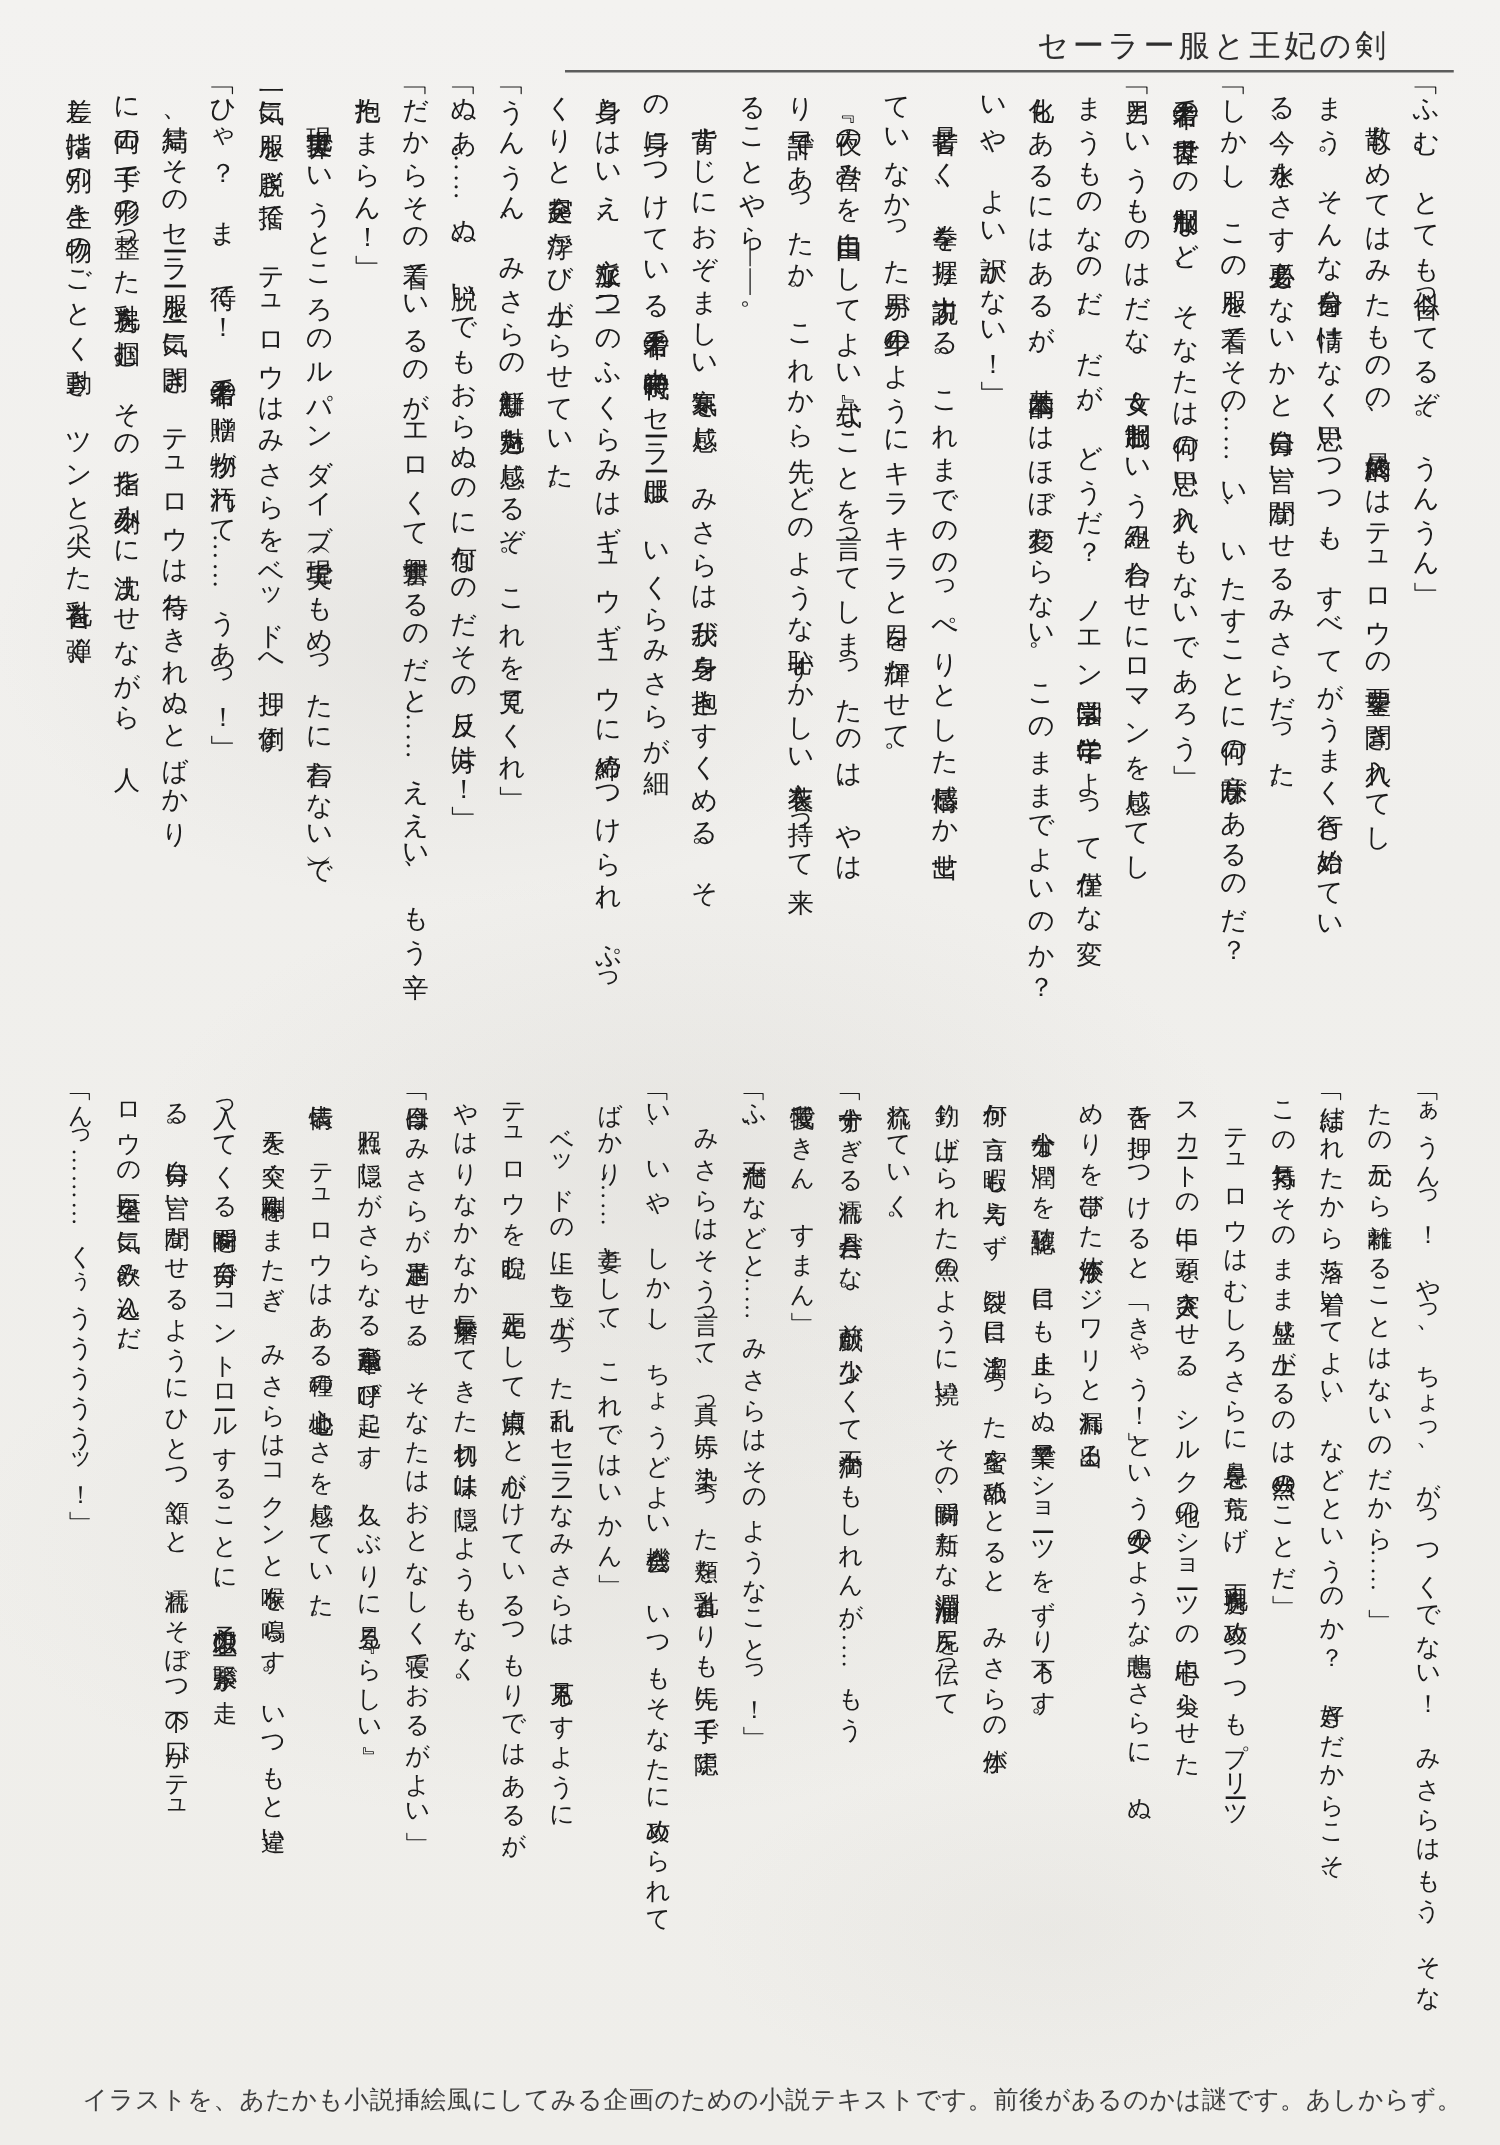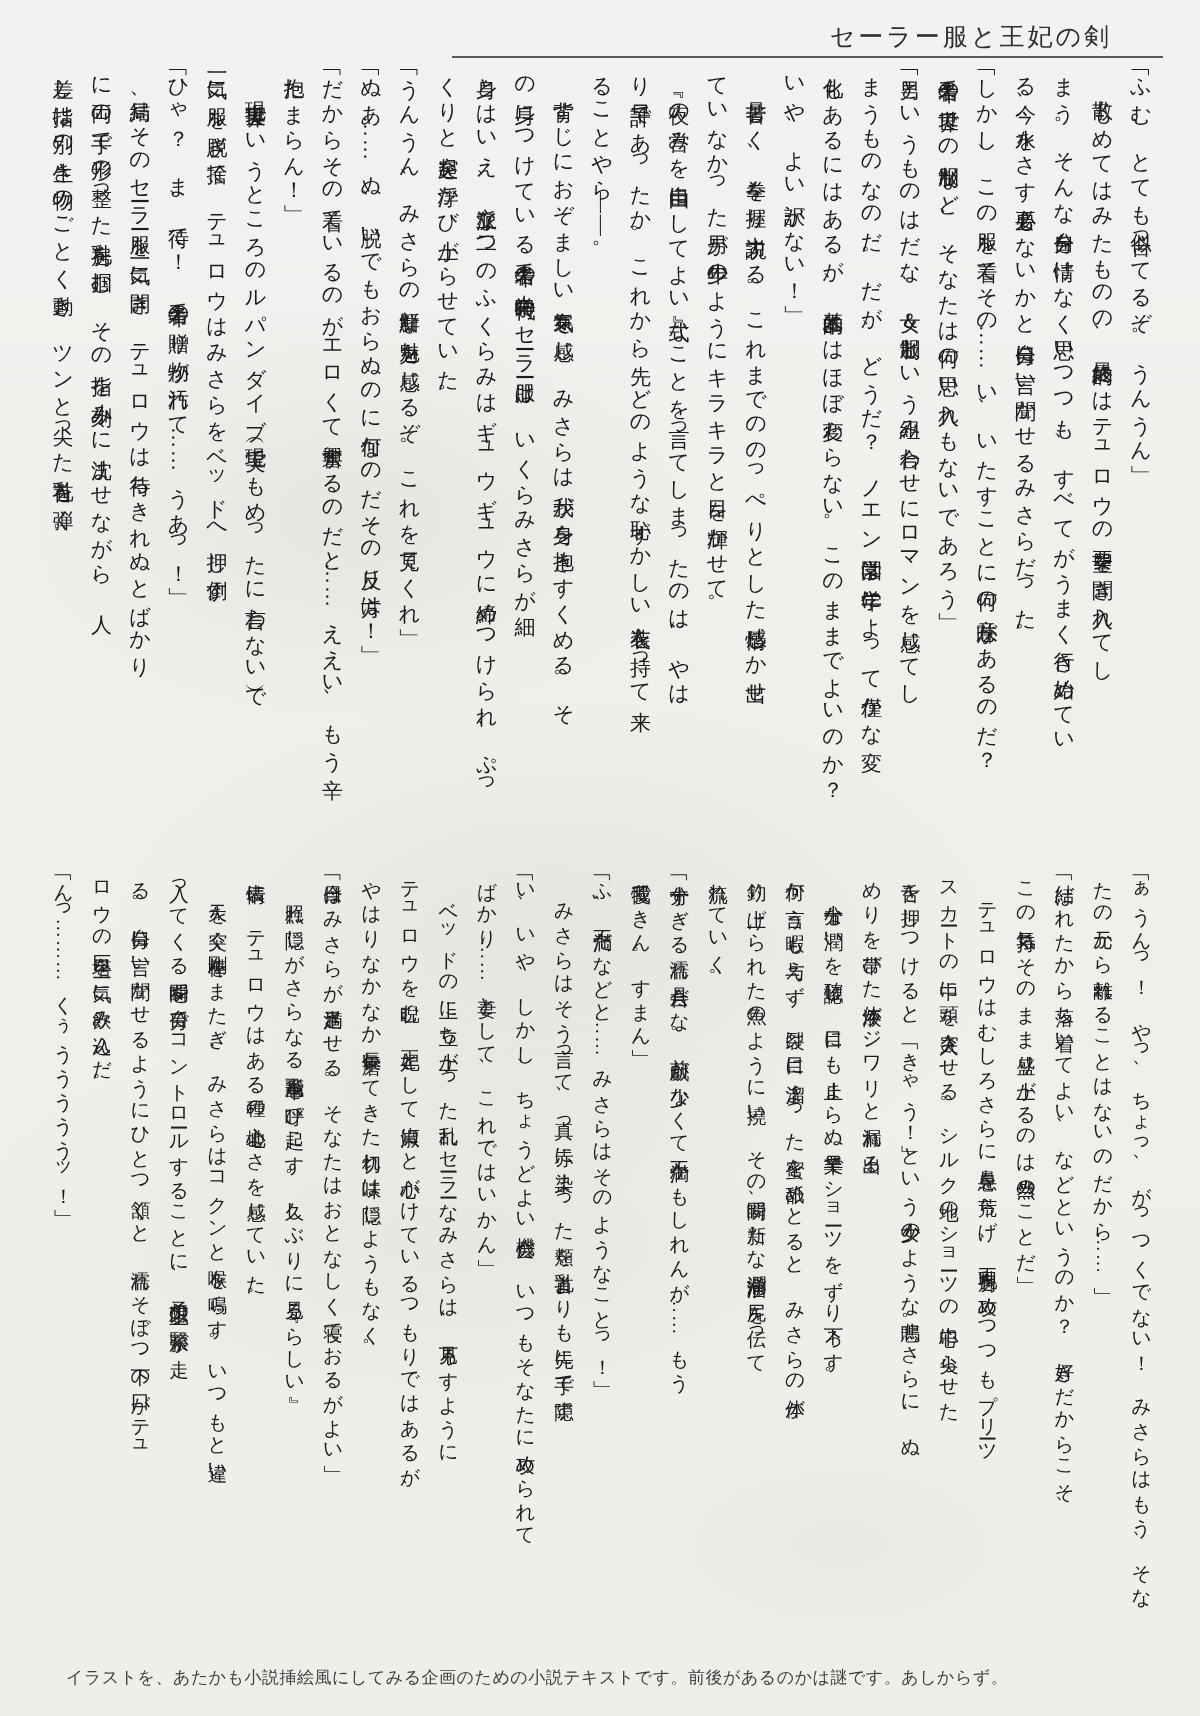--- a/index.html
+++ b/index.html
@@ -63,21 +63,21 @@
     margin: 0;
     padding: 0;
     line-height: 38.5px;
     overflow: visible;
   }
   .footer-note {
     position: absolute;
     left: 66px;
     top: 1666px;
     font-family: "Liberation Sans", "DejaVu Sans", sans-serif;
-    font-size: 17px;
+    font-size: 20px;
     letter-spacing: 0.5px;
     color: #3e3e3e;
     white-space: nowrap;
   }
 </style>
 </head>
 <body>
 
 <div class="page">
 

